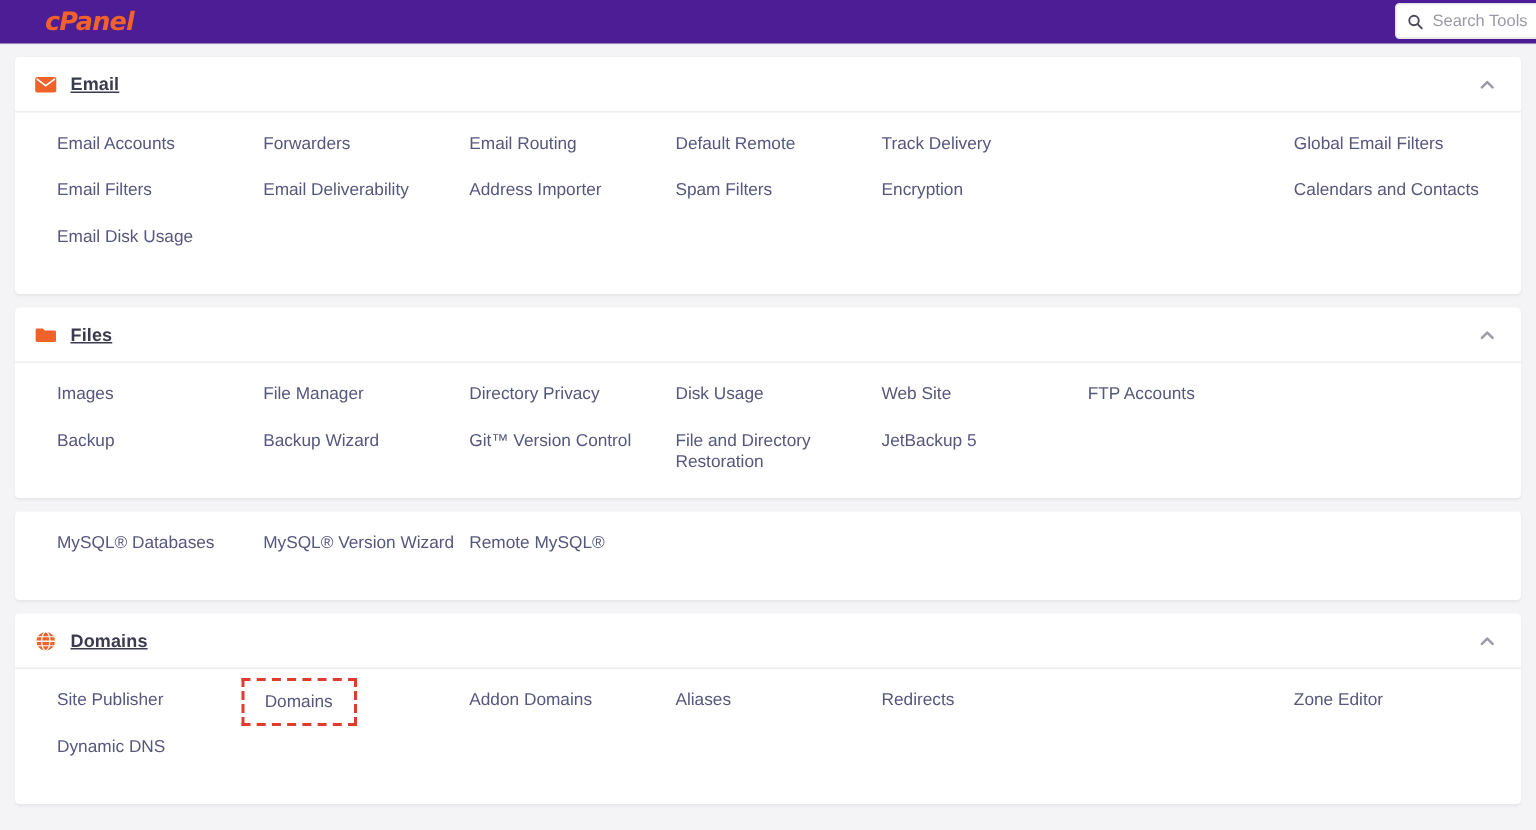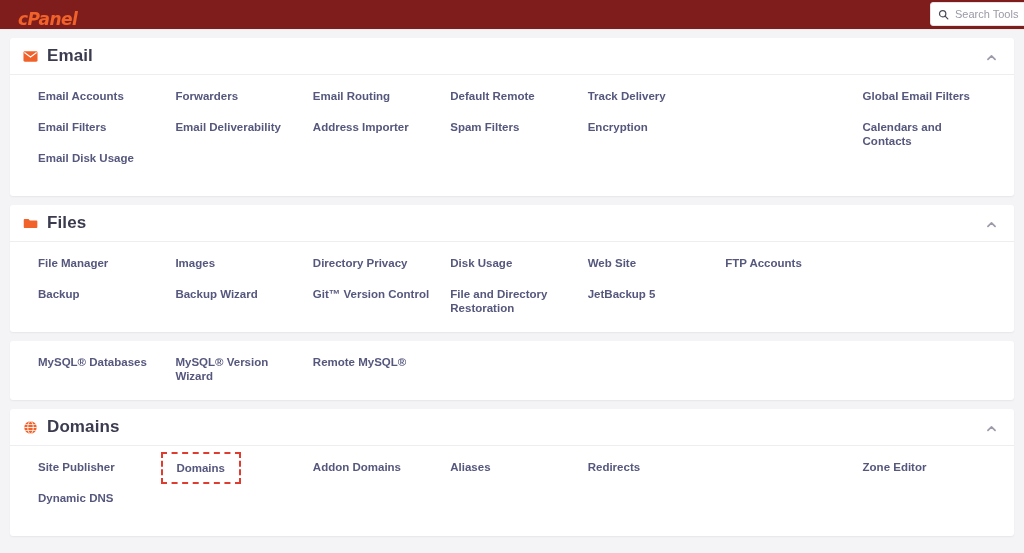--- a/index.html
+++ b/index.html
@@ -11,25 +11,25 @@
     height: 553px;
     background: #f4f4f6;
     font-family: "Liberation Sans", sans-serif;
     overflow: hidden;
     position: relative;
   }
 
   
   .topbar {
     height: 30px;
-    background: #7f1d1d;
+    background: #4c1d95;
     display: flex;
-    align-items: flex-end;
+    align-items: center;
     justify-content: space-between;
-    padding: 0 0 0 18px;
+    padding: 0 0 0 30px;
     box-sizing: border-box;
     position: relative;
     border-bottom: 1px solid #ececef;
   }
   .brand {
     font-family: "DejaVu Sans", sans-serif;
     font-size: 17px;
     font-weight: bold;
     font-style: italic;
     color: #f1612a;
@@ -94,25 +94,26 @@
     box-sizing: border-box;
   }
   .card-icon {
     width: 15px;
     height: 15px;
     margin-right: 9px;
     flex: 0 0 auto;
     display: block;
   }
   .card-title {
-    font-size: 17px;
+    font-size: 12px;
     font-weight: bold;
     color: #3b3b4f;
     letter-spacing: 0.1px;
     flex: 1 1 auto;
+    text-decoration: underline;
   }
   .chevron {
     width: 13px;
     height: 13px;
     flex: 0 0 auto;
     display: block;
     cursor: pointer;
   }
 
   
@@ -134,21 +135,20 @@
     padding-right: 8px;
     box-sizing: border-box;
   }
   .app-link {
     font-size: 11.5px;
     color: #55577d;
     text-decoration: none;
     line-height: 14px;
     cursor: pointer;
     display: inline-block;
-    font-weight: bold;
   }
 
   
   .grid-item.highlight {
     align-items: flex-start;
   }
   .highlight-box {
     border: 2px dashed #e03b2f;
     padding: 7px 14px 7px 13px;
     margin: -8px 0 0 -14px;
@@ -241,24 +241,24 @@
               <path d="M0.8 4.2a1 1 0 0 1 1-1h4.1l1.4 1.5h7.0a1 1 0 0 1 1 1v6.1a1 1 0 0 1-1 1h-12.5a1 1 0 0 1-1-1z" fill="#f1612a"></path>
             </svg></span>
           <span class="card-title">Files</span>
           <span class="chevron"><svg viewBox="0 0 16 16">
               <path d="M3.6 10.2 L8 5.9 L12.4 10.2" fill="none" stroke="#9b9bab" stroke-width="2.1" stroke-linecap="round" stroke-linejoin="round"></path>
             </svg></span>
         </div>
         <div class="card-body">
           <div class="link-grid">
             <div class="grid-item">
+              <a class="app-link">Images</a>
+            </div>
+            <div class="grid-item">
               <a class="app-link">File Manager</a>
-            </div>
-            <div class="grid-item">
-              <a class="app-link">Images</a>
             </div>
             <div class="grid-item">
               <a class="app-link">Directory Privacy</a>
             </div>
             <div class="grid-item">
               <a class="app-link">Disk Usage</a>
             </div>
             <div class="grid-item">
               <a class="app-link">Web Site</a>
             </div>

